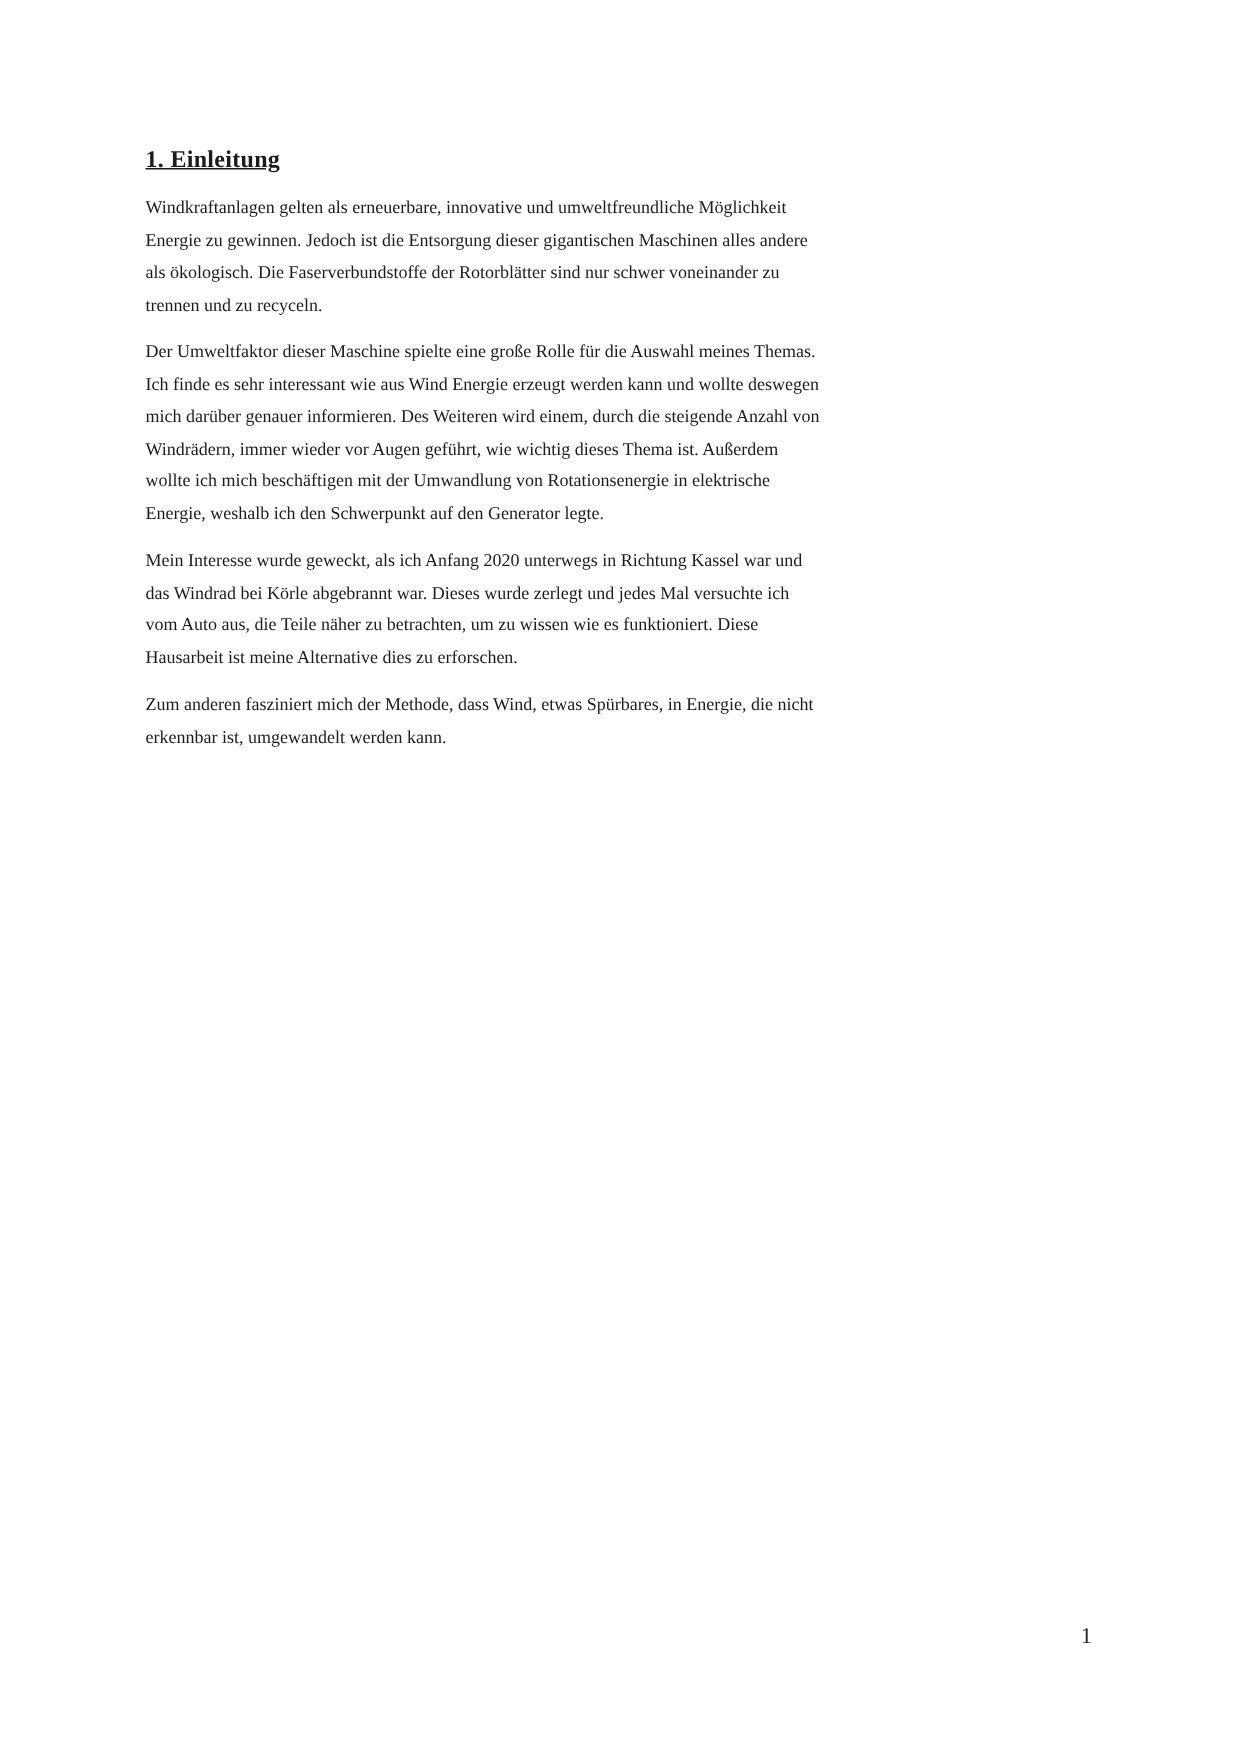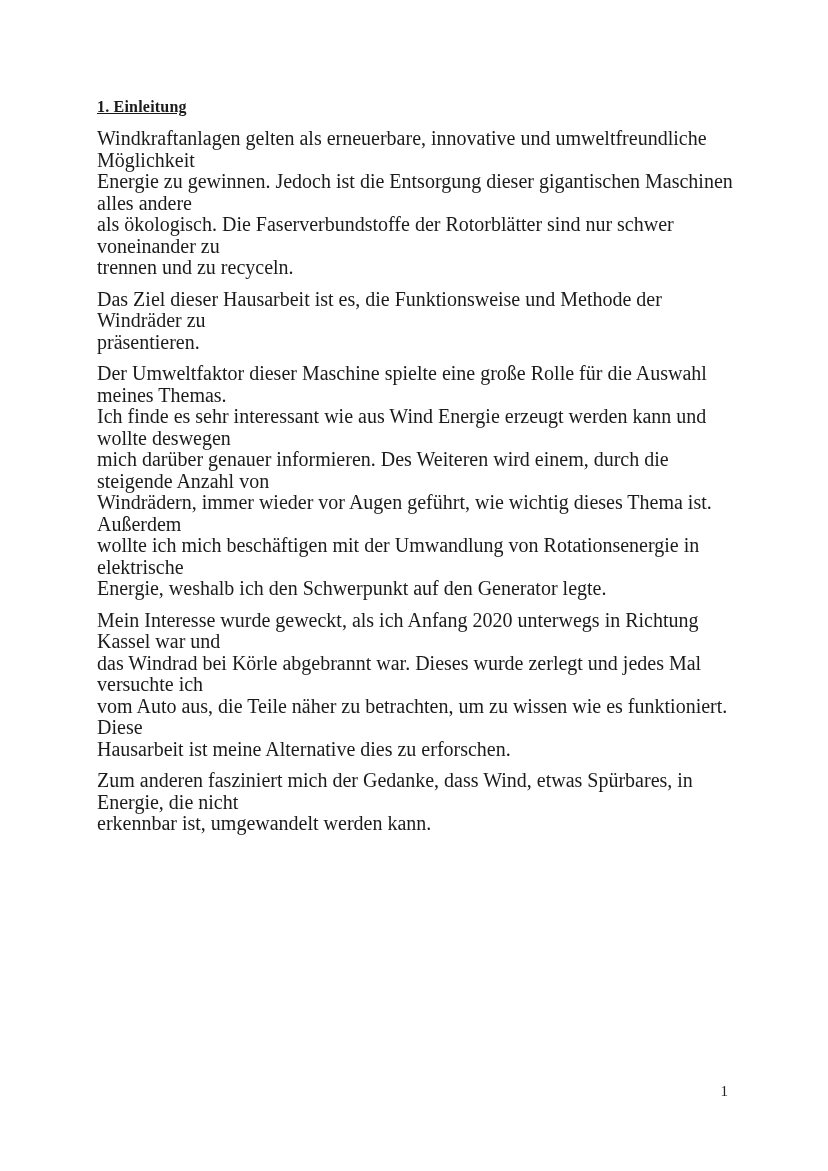--- a/index.html
+++ b/index.html
@@ -29,21 +29,21 @@
   }
   .heading {
     font-size: 16px;
     line-height: 21px;
     font-weight: bold;
     text-decoration: underline;
     margin: 0 0 11px 0;
     letter-spacing: 0.2px;
   }
   .para {
-    font-size: 20px;
+    font-size: 12px;
     line-height: 21.5px;
     margin: 0 0 10px 0;
     white-space: pre-line; 
     text-align: left;
   }
   .footer {
     position: absolute;
     right: 100px;
     top: 1082px;
     font-size: 15px;
@@ -57,35 +57,33 @@
 <div class="page">
   <div class="content">
     <h1 class="heading">1. Einleitung</h1>
 
     <p class="para">Windkraftanlagen gelten als erneuerbare, innovative und umweltfreundliche Möglichkeit
 Energie zu gewinnen. Jedoch ist die Entsorgung dieser gigantischen Maschinen alles andere
 als ökologisch. Die Faserverbundstoffe der Rotorblätter sind nur schwer voneinander zu
 trennen und zu recyceln.</p>
 
 
-    <p class="para">Das Ziel dieser Hausarbeit ist es, die Funktionsweise und Methode der Windräder zu
-präsentieren.</p>
 
     <p class="para">Der Umweltfaktor dieser Maschine spielte eine große Rolle für die Auswahl meines Themas.
 Ich finde es sehr interessant wie aus Wind Energie erzeugt werden kann und wollte deswegen
 mich darüber genauer informieren. Des Weiteren wird einem, durch die steigende Anzahl von
 Windrädern, immer wieder vor Augen geführt, wie wichtig dieses Thema ist. Außerdem
 wollte ich mich beschäftigen mit der Umwandlung von Rotationsenergie in elektrische
 Energie, weshalb ich den Schwerpunkt auf den Generator legte.</p>
 
     <p class="para">Mein Interesse wurde geweckt, als ich Anfang 2020 unterwegs in Richtung Kassel war und
 das Windrad bei Körle abgebrannt war. Dieses wurde zerlegt und jedes Mal versuchte ich
 vom Auto aus, die Teile näher zu betrachten, um zu wissen wie es funktioniert. Diese
 Hausarbeit ist meine Alternative dies zu erforschen.</p>
 
-    <p class="para">Zum anderen fasziniert mich der Gedanke, dass Wind, etwas Spürbares, in Energie, die nicht
+    <p class="para">Zum anderen fasziniert mich der Methode, dass Wind, etwas Spürbares, in Energie, die nicht
 erkennbar ist, umgewandelt werden kann.</p>
   </div>
 
   <div class="footer">
     <span>1</span>
   </div>
 </div>
 
 </body></html>

